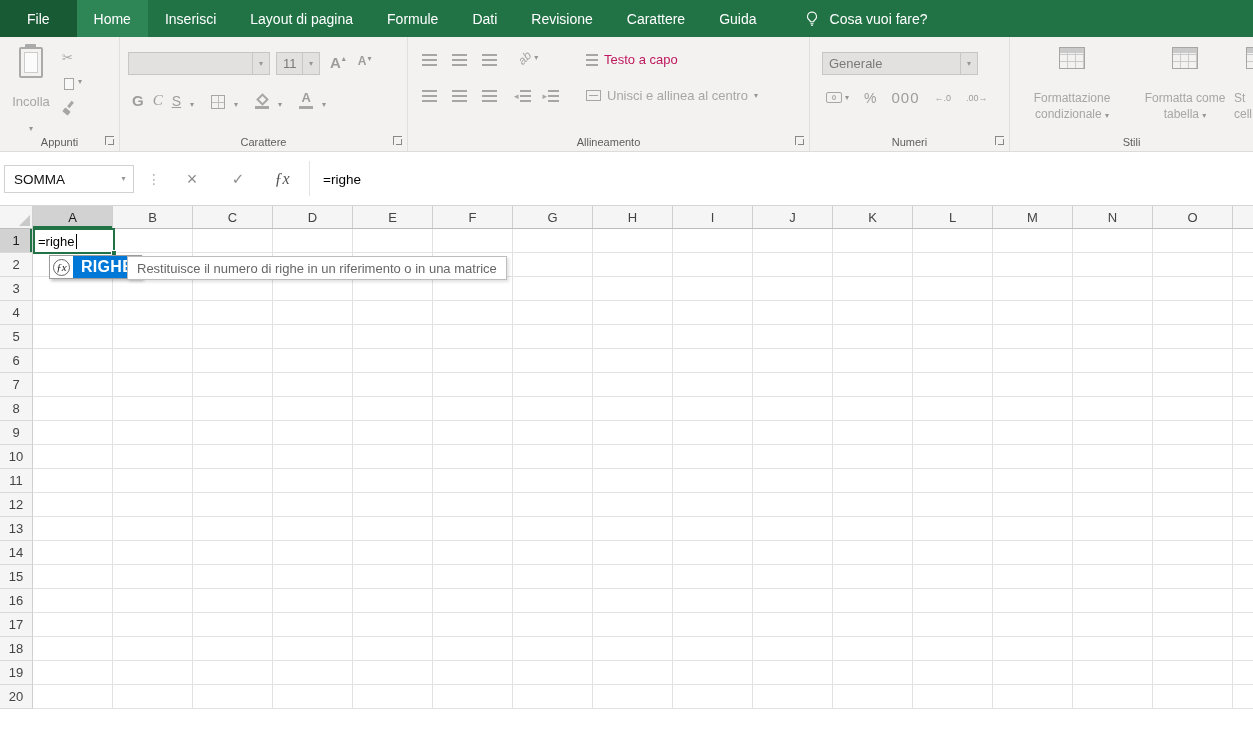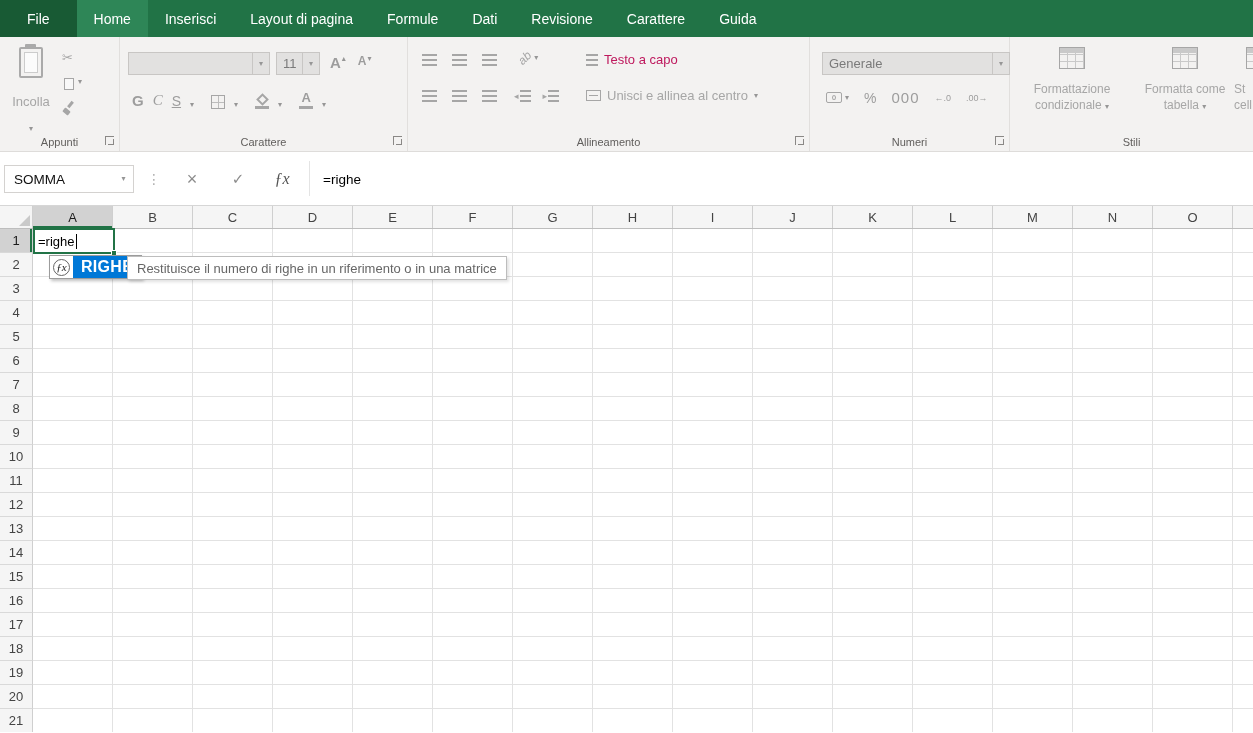--- a/index.html
+++ b/index.html
@@ -72,31 +72,31 @@
   .al-orient { position: absolute; left: 110px; top: 14px; display: flex; align-items: center; gap: 3px; }
   .orient { display: inline-block; transform: rotate(-45deg); color: #a6a6a6; font-size: 12px; font-style: italic; }
   .al-wrap { position: absolute; left: 178px; top: 15px; display: flex; align-items: center; gap: 6px; color: #be185d; font-size: 13px; }
   .al-lcr { position: absolute; left: 14px; top: 53px; display: flex; gap: 15px; }
   .al-indent { position: absolute; left: 106px; top: 53px; display: flex; gap: 12px; align-items: center; }
   .ind { display: flex; align-items: center; gap: 1px; color: #a6a6a6; font-size: 9px; }
   .al-merge { position: absolute; left: 178px; top: 51px; display: flex; align-items: center; gap: 6px; color: #a6a6a6; font-size: 13px; }
   .imerge { width: 15px; height: 11px; border: 1px solid #a6a6a6; background: linear-gradient(#a6a6a6,#a6a6a6) center/9px 1px no-repeat; }
 
   
-  .numcombo { left: 12px; top: 15px; width: 188px; text-align: center; }
+  .numcombo { left: 12px; top: 15px; width: 156px; text-align: center; }
   .nrow2 { position: absolute; left: 16px; top: 52px; display: flex; align-items: center; gap: 15px; }
   .imoney { width: 16px; height: 11px; border: 1px solid #a6a6a6; border-radius: 2px; position: relative; }
   .imoney::after { content: ""; position: absolute; inset: 2px 5px; border: 1px solid #a6a6a6; border-radius: 50%; }
   .npct { color: #9d9d9d; font-size: 14px; }
   .nthou { color: #9d9d9d; font-size: 15px; letter-spacing: 1px; }
   .ndec { color: #9d9d9d; font-size: 9px; white-space: nowrap; }
   .moneywrap { display: flex; align-items: center; gap: 3px; }
 
   
-  .style-btn { position: absolute; top: 10px; display: flex; flex-direction: column; align-items: center; gap: 13px; }
+  .style-btn { position: absolute; top: 10px; display: flex; flex-direction: column; align-items: center; gap: 22px; }
   .itable { width: 26px; height: 22px; border: 1px solid #a6a6a6; background-color: #fafafa; background:
       linear-gradient(#c9c9c9 0 5px, transparent 5px),
       repeating-linear-gradient(to right, transparent 0 7px, #c9c9c9 7px 8px),
       repeating-linear-gradient(to bottom, transparent 0 6px, #c9c9c9 6px 7px); }
   .slabel { font-size: 12px; color: #a6a6a6; text-align: center; line-height: 1.3; }
   .sb-cond { left: 6px; width: 112px; }
   .sb-table { left: 122px; width: 106px; }
   .sb-cells { left: 224px; width: 70px; align-items: flex-start; }
   .sb-cells .slabel { text-align: left; }
 
@@ -144,20 +144,27 @@
   <header class="tabbar">
     <div class="tab file">File</div>
     <div class="tab active">Home</div>
     <div class="tab">Inserisci</div>
     <div class="tab">Layout di pagina</div>
     <div class="tab">Formule</div>
     <div class="tab">Dati</div>
     <div class="tab">Revisione</div>
     <div class="tab">Carattere</div>
     <div class="tab">Guida</div>
+    <div class="tellme">
+      <svg width="16" height="16" viewBox="0 0 16 16" fill="none" stroke="#ffffff" stroke-width="1.1">
+        <path d="M8 1a4.5 4.5 0 0 0-2.5 8.2c.5.4.8 1 .9 1.6h3.2c.1-.6.4-1.2.9-1.6A4.5 4.5 0 0 0 8 1z"></path>
+        <path d="M6.5 12.7h3M7 14.3h2"></path>
+      </svg>
+      <span>Cosa vuoi fare?</span>
+    </div>
   </header>
 
   <div class="ribbon">
 
     <div class="rgroup g-appunti">
       <div class="paste">
         <div class="clipboard"></div>
         <span class="pl">Incolla</span>
         <span class="caret">▾</span>
       </div>
@@ -412,24 +419,20 @@
           <div class="cells"></div>
         </div>
         <div class="grow">
           <div class="rowh">19</div>
           <div class="cells"></div>
         </div>
         <div class="grow">
           <div class="rowh">20</div>
           <div class="cells"></div>
         </div>
-        <div class="grow">
-          <div class="rowh">21</div>
-          <div class="cells"></div>
-        </div>
       </div>
 
     <div class="activecell">
       <span>=righe</span>
       <span class="cellcaret"></span>
       <span class="fillhandle"></span>
     </div>
 
     <div class="autocomplete">
       <span class="fxbadge">ƒx</span>

